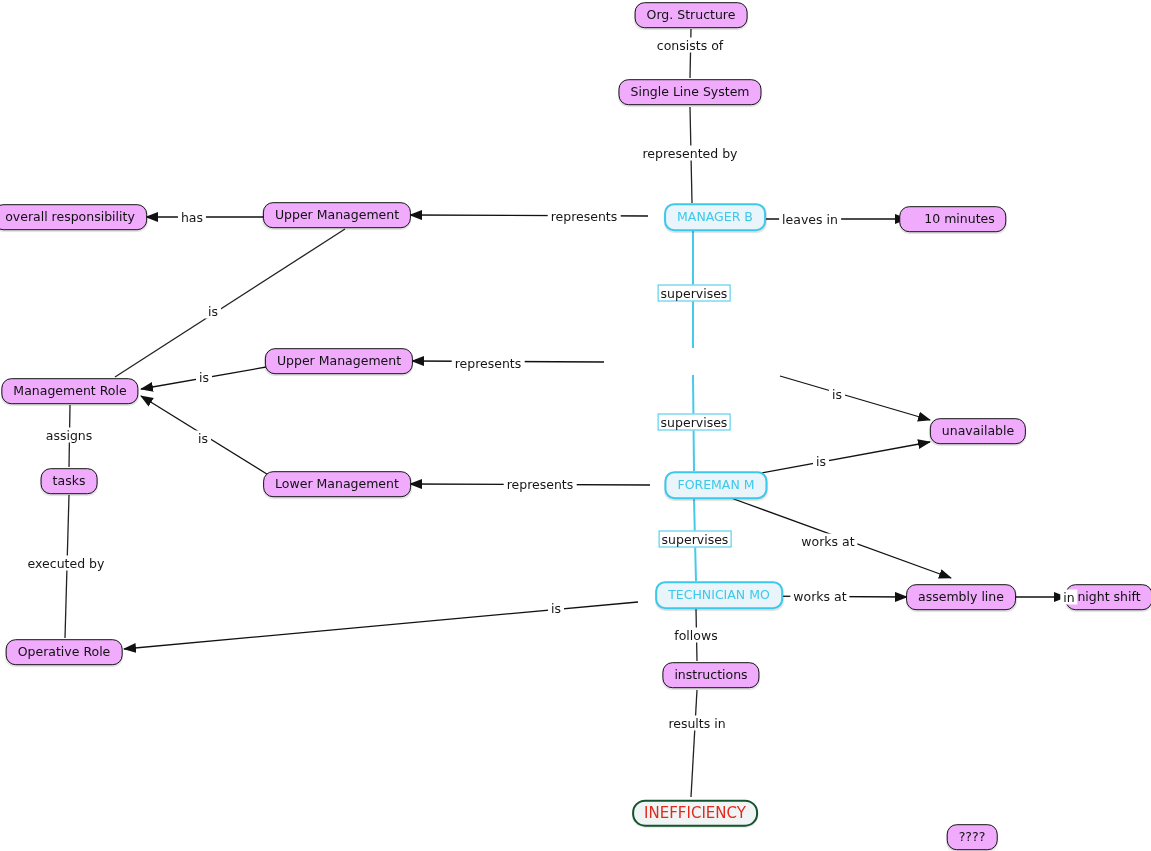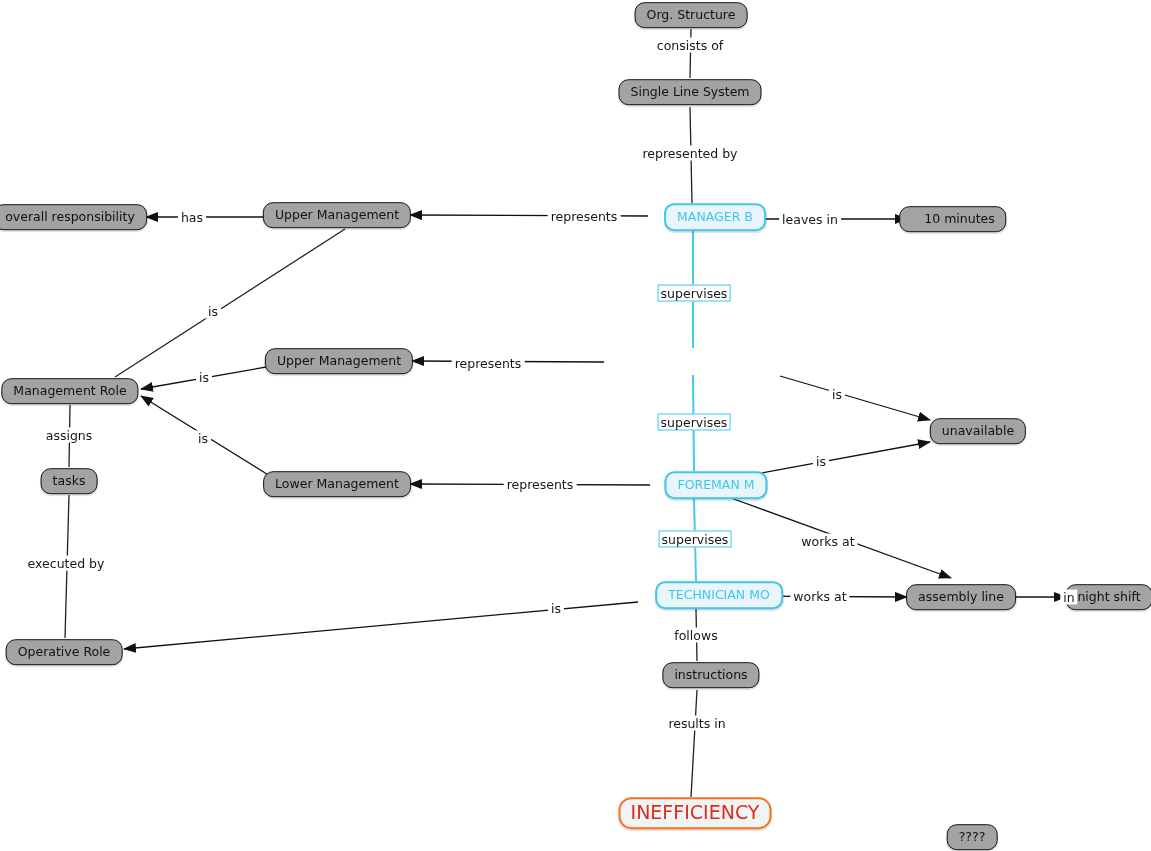--- a/index.html
+++ b/index.html
@@ -7,41 +7,41 @@
     position:relative;
     width:1151px;height:851px;
     background:#ffffff;
     font-family:"DejaVu Sans", sans-serif;
     overflow:hidden;
   }
   svg.edges{position:absolute;left:0;top:0;width:1151px;height:851px;}
   .concept{
     position:absolute;
     transform:translate(-50%,-50%);
-    background:#a3a3a3;
+    background:#f0abfc;
     border:1.5px solid #141414;
     border-radius:10px;
     padding:4px 11px;
     font-size:12.5px;
     line-height:1.25;
     color:#111;
     white-space:nowrap;
     box-shadow:0 1px 1px rgba(0,0,0,0.12);
   }
   .concept.cyan{
     border:2px solid #3cc8ea;
     color:#3cc8ea;
     background:#e9f5fa;
     margin-left:22px;
   }
   .concept.alert{
-    border:2px solid #f97316;
+    border:2px solid #14532d;
     color:#e02b1c;
     background:#f0f4f5;
-    font-size:19px;
+    font-size:15px;
     border-radius:13px;
     padding:2px 10px;
   }
   .ll{
     position:absolute;
     transform:translate(-50%,-50%);
     background:#ffffff;
     padding:0 3px;
     font-size:12.5px;
     color:#161616;

